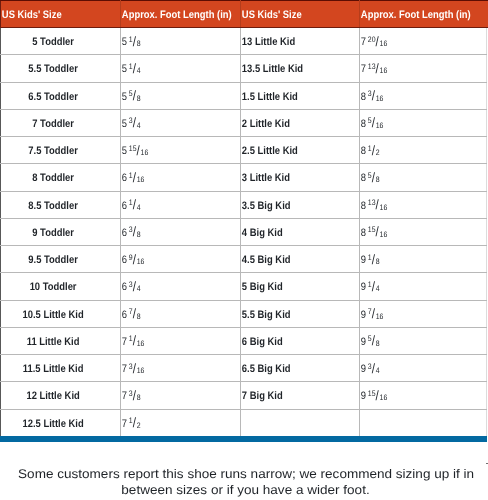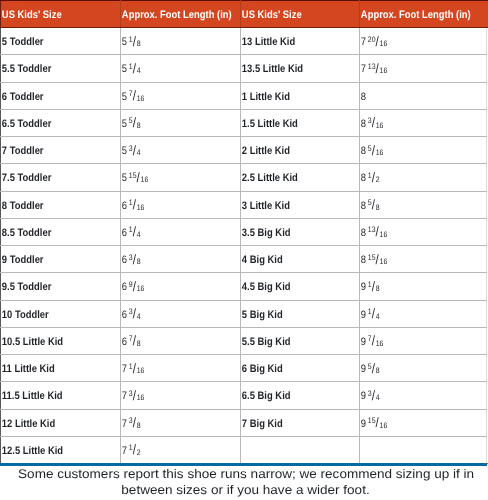--- a/index.html
+++ b/index.html
@@ -20,23 +20,23 @@
                       text-align:left;}
   table.size-table th:first-child{border-left:1px solid #6e1c0d;}
   table.size-table th:last-child{border-right:1px solid #d3461f;}
   .hdr-extend{position:absolute;left:486px;top:0;width:2px;height:28px;
               background:#d3461f;border-top:1px solid #5d0d02;
               border-bottom:1px solid #6e1c0d;box-sizing:border-box;}
   .bot-extend{position:absolute;left:486px;top:463px;width:2px;height:1px;
               background:#6e6e6e;}
   table.size-table td{border:1px solid #b8b8b8;padding:0;height:26.25px;
                       vertical-align:middle;}
-  table.size-table tbody td:first-child{border-left:1px solid #585858;}
+  table.size-table tbody td:first-child{border-left:1px solid #585858;text-align:center;}
   table.size-table tbody td:last-child{border-right:1px solid #dcdcdc;}
-  table.size-table tbody tr:last-child td{border-bottom:3px solid #0369a1;}
+  table.size-table tbody tr:last-child td{border-bottom:6px solid #0369a1;}
 
   .cellinner{display:block;transform:scaleX(0.868);transform-origin:left center;
              white-space:nowrap;padding-left:1.0px;}
   th .cellinner{color:#ffffff;font-size:10.85px;font-weight:bold;line-height:24px;position:relative;top:1.3px;}
   td .cellinner{color:#1f2328;font-size:10.85px;line-height:24px;position:relative;top:1px;}
   td.c-size .cellinner{font-weight:bold;}
   td.c-len  .cellinner{font-weight:normal;}
 
   .frac{position:relative;display:inline-block;white-space:nowrap;margin-left:-1.0px;}
   .num{font-size:8.0px;position:relative;top:-3.4px;line-height:0;}
@@ -98,34 +98,20 @@
           </td>
           <td class="c-size">
             <span class="cellinner">13.5 Little Kid</span>
           </td>
           <td class="c-len">
             <span class="cellinner"><span>7</span> <span class="frac"><span class="num">13</span><span class="sl">/</span><span class="den">16</span></span></span>
           </td>
         </tr>
         <tr>
           <td class="c-size">
-            <span class="cellinner">6 Toddler</span>
-          </td>
-          <td class="c-len">
-            <span class="cellinner"><span>5</span> <span class="frac"><span class="num">7</span><span class="sl">/</span><span class="den">16</span></span></span>
-          </td>
-          <td class="c-size">
-            <span class="cellinner">1 Little Kid</span>
-          </td>
-          <td class="c-len">
-            <span class="cellinner"><span>8</span></span>
-          </td>
-        </tr>
-        <tr>
-          <td class="c-size">
             <span class="cellinner">6.5 Toddler</span>
           </td>
           <td class="c-len">
             <span class="cellinner"><span>5</span> <span class="frac"><span class="num">5</span><span class="sl">/</span><span class="den">8</span></span></span>
           </td>
           <td class="c-size">
             <span class="cellinner">1.5 Little Kid</span>
           </td>
           <td class="c-len">
             <span class="cellinner"><span>8</span> <span class="frac"><span class="num">3</span><span class="sl">/</span><span class="den">16</span></span></span>

